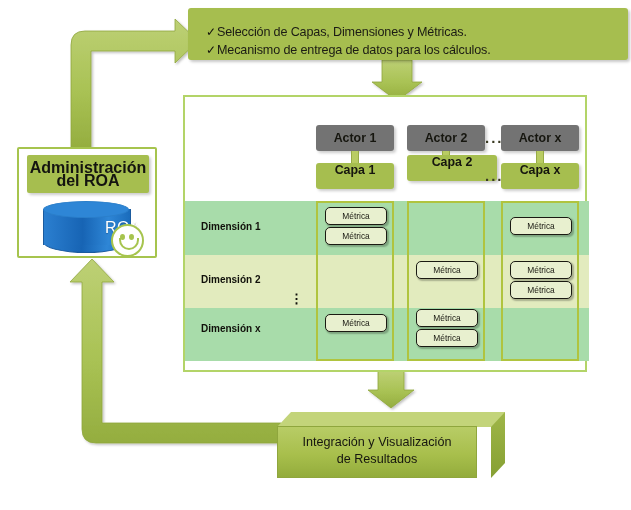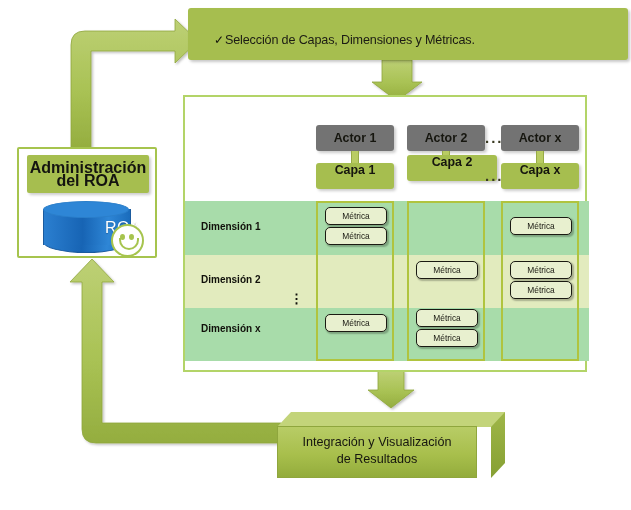--- a/index.html
+++ b/index.html
@@ -17,21 +17,21 @@
   .abs{position:absolute;box-sizing:border-box;}
 
   
   #top-panel{
     left:188px;top:8px;width:440px;height:52px;
     background:#A6BE4F;
     border-radius:3px;
     box-shadow:2px 2px 3px rgba(0,0,0,.22);
   }
   #top-panel .bullet-list{
-    margin:16px;padding:7px 0 0 10px;
+    margin:8px;padding:7px 0 0 10px;
     list-style:none;
   }
   #top-panel .bullet-list li{
     color:#1b1b14;
     font-size:12.6px;
     line-height:18px;
     white-space:nowrap;
     letter-spacing:-.15px;
   }
   #top-panel .chk{
@@ -238,20 +238,23 @@
                L 102 423
                L 281 423 Z" fill="url(#agrad)" stroke="#8FA63D" stroke-width="0.8"></path>
     </g>
   </svg>
 
   <div class="abs" id="top-panel">
     <ul class="bullet-list">
       <li>
         <span class="chk">✓</span><span>Selección de Capas, Dimensiones y Métricas.</span>
       </li>
+      <li>
+        <span class="chk">✓</span><span>Mecanismo de entrega de datos para los cálculos.</span>
+      </li>
     </ul>
   </div>
 
   <div class="abs" id="admin-panel">
     <div class="abs" id="admin-title">
       <div class="t">
         <span>Administración</span><br>
         <span>del ROA</span>
       </div>
     </div>

